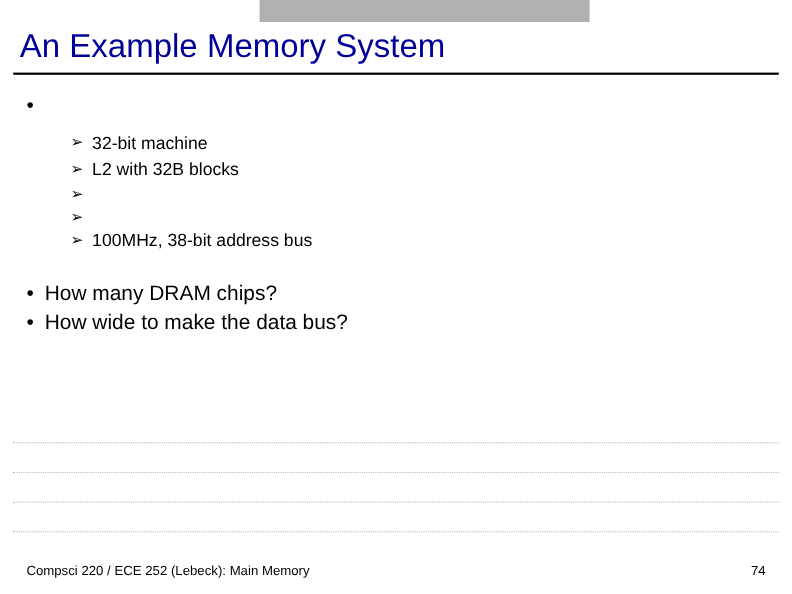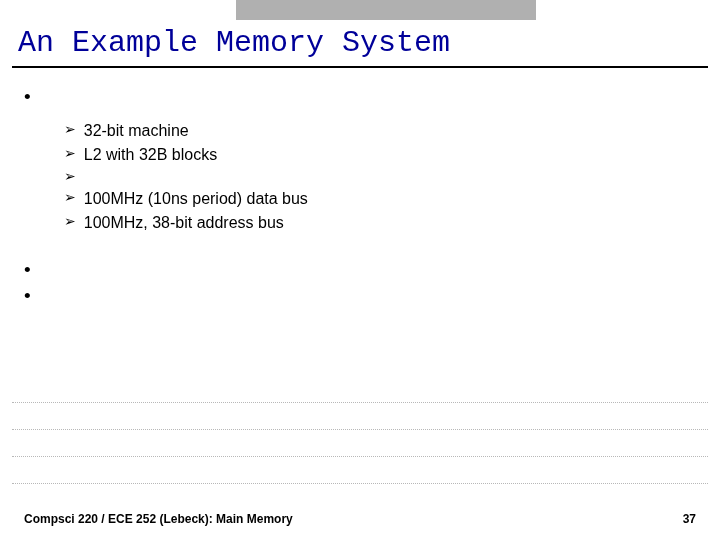--- a/index.html
+++ b/index.html
@@ -23,21 +23,21 @@
     height: 20px;
     background: #b0b0b0;
   }
   .title {
     position: absolute;
     top: 26px;
     left: 18px;
     font-size: 30px;
     color: #000099;
     font-weight: normal;
-    font-family: Liberation Mono, monospace;
+    font-family: Liberation Sans, sans-serif;
   }
   .title-underline {
     position: absolute;
     top: 66px;
     left: 12px;
     width: 696px;
     height: 2px;
     background: #000;
   }
   .content {
@@ -89,21 +89,20 @@
   .footer {
     position: absolute;
     bottom: 14px;
     left: 24px;
     width: 672px;
     display: flex;
     justify-content: space-between;
     align-items: flex-start;
     font-size: 12px;
     color: #000;
-    font-weight: bold;
   }
   .dotted-lines {
     position: absolute;
     top: 402px;
     left: 12px;
     width: 696px;
   }
   .dotted {
     border: none;
     border-top: 1px dotted #b8b8b8;
@@ -132,42 +131,43 @@
     </div>
     <div class="sub-item">
       <span class="arrow">➢</span>
       <span>L2 with 32B blocks</span>
     </div>
     <div class="sub-item">
       <span class="arrow">➢</span>
     </div>
     <div class="sub-item">
       <span class="arrow">➢</span>
-      <span>100MHz (10ns period) data bus</span>
     </div>
     <div class="sub-item">
       <span class="arrow">➢</span>
       <span>100MHz, 38-bit address bus</span>
     </div>
   </div>
 
   <div class="questions">
     <div class="q-bullet">
       <span class="dot">•</span>
+      <span>How many DRAM chips?</span>
     </div>
     <div class="q-bullet">
       <span class="dot">•</span>
+      <span>How wide to make the data bus?</span>
     </div>
   </div>
 
 </div>
 
 <div class="dotted-lines">
   <hr class="dotted">
   <hr class="dotted">
   <hr class="dotted">
   <hr class="dotted">
 </div>
 
 <div class="footer">
   <span>Compsci 220 / ECE 252 (Lebeck): Main Memory</span>
-  <span>37</span>
+  <span>74</span>
 </div>
 
 </body></html>

